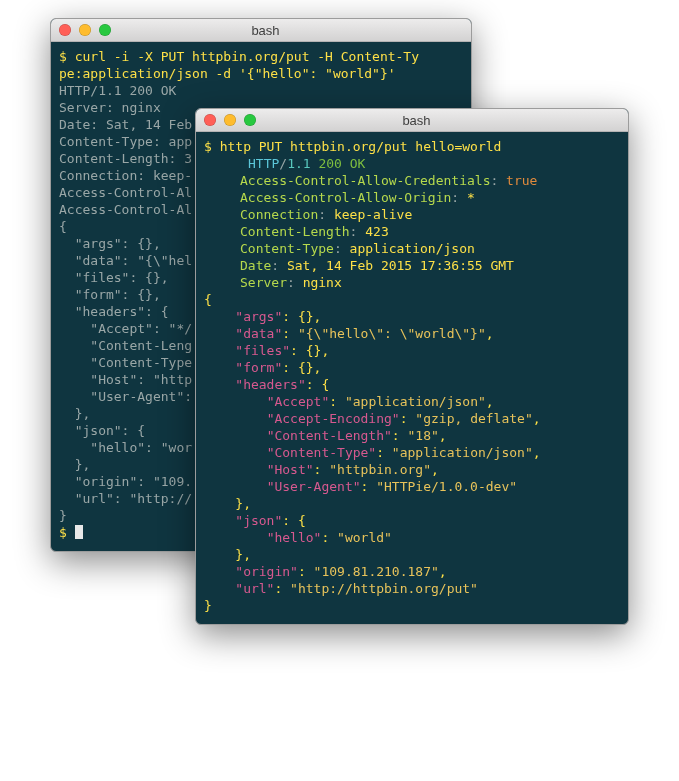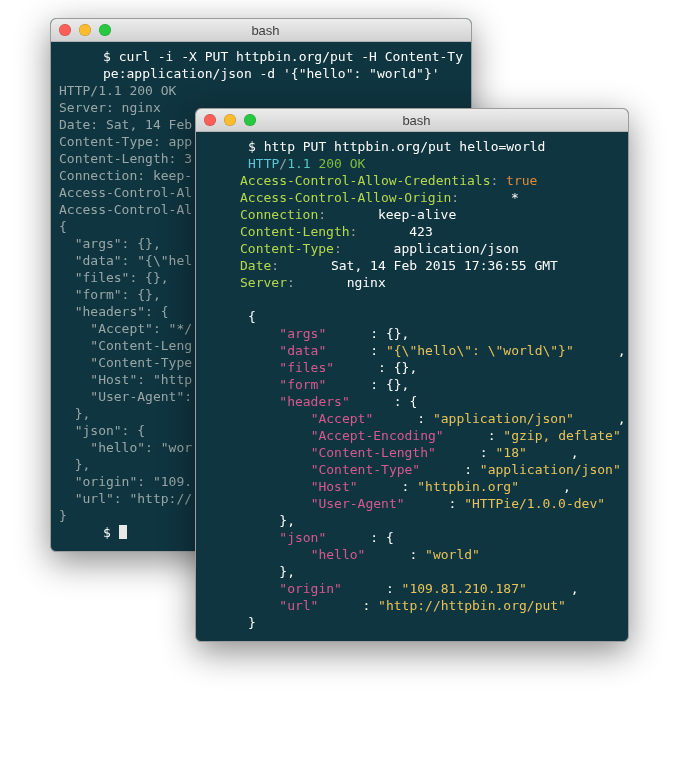--- a/index.html
+++ b/index.html
@@ -50,21 +50,21 @@
     pointer-events: none;
   }
   .term {
     padding: 6px 8px 10px 8px;
     font-size: 13px;
     line-height: 17px;
     color: #c9d1d1;
     white-space: pre;
     font-family: "Menlo","Monaco","Consolas",monospace;
   }
-  .p-prompt { color: #ffffff; margin-left: 44px; }
+  .p-prompt { color: #fde047; }
   .p-dim    { color: #9aa7a7; }
   .p-cyan   { color: #5cc6d8; padding-left: 44px; }
   .p-green  { color: #7fbf3f; }
   .p-lime   { color: #b6d94c; margin-left: 36px; }
   .p-yellow { color: #e8c35a; }
   .p-pink   { color: #d7598f; }
   .p-teal   { color: #58c7bd; }
   .p-orange { color: #e08a3c; }
   .cursor {
     display: inline-block;

